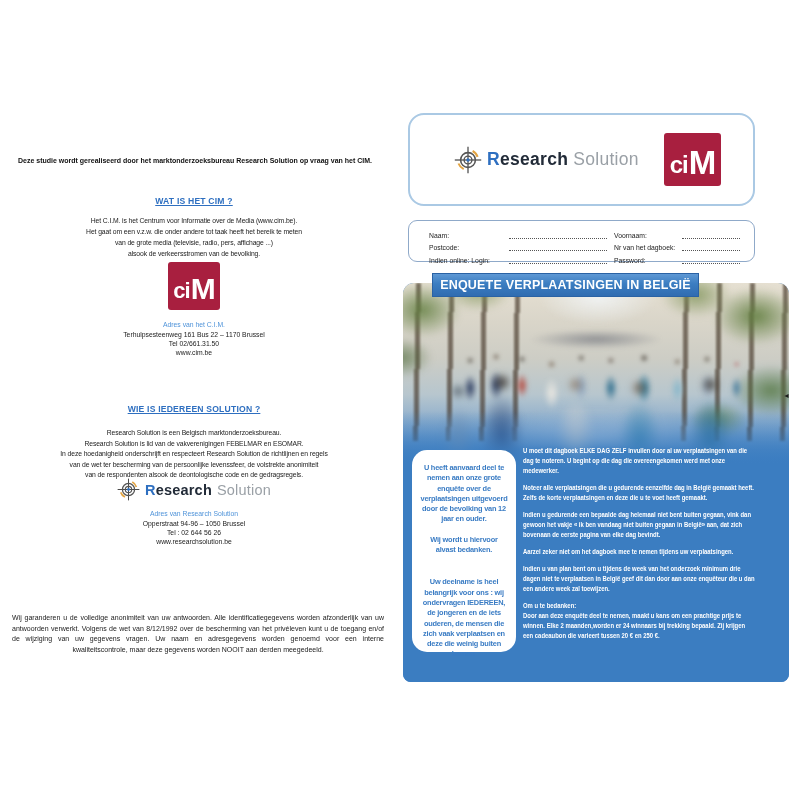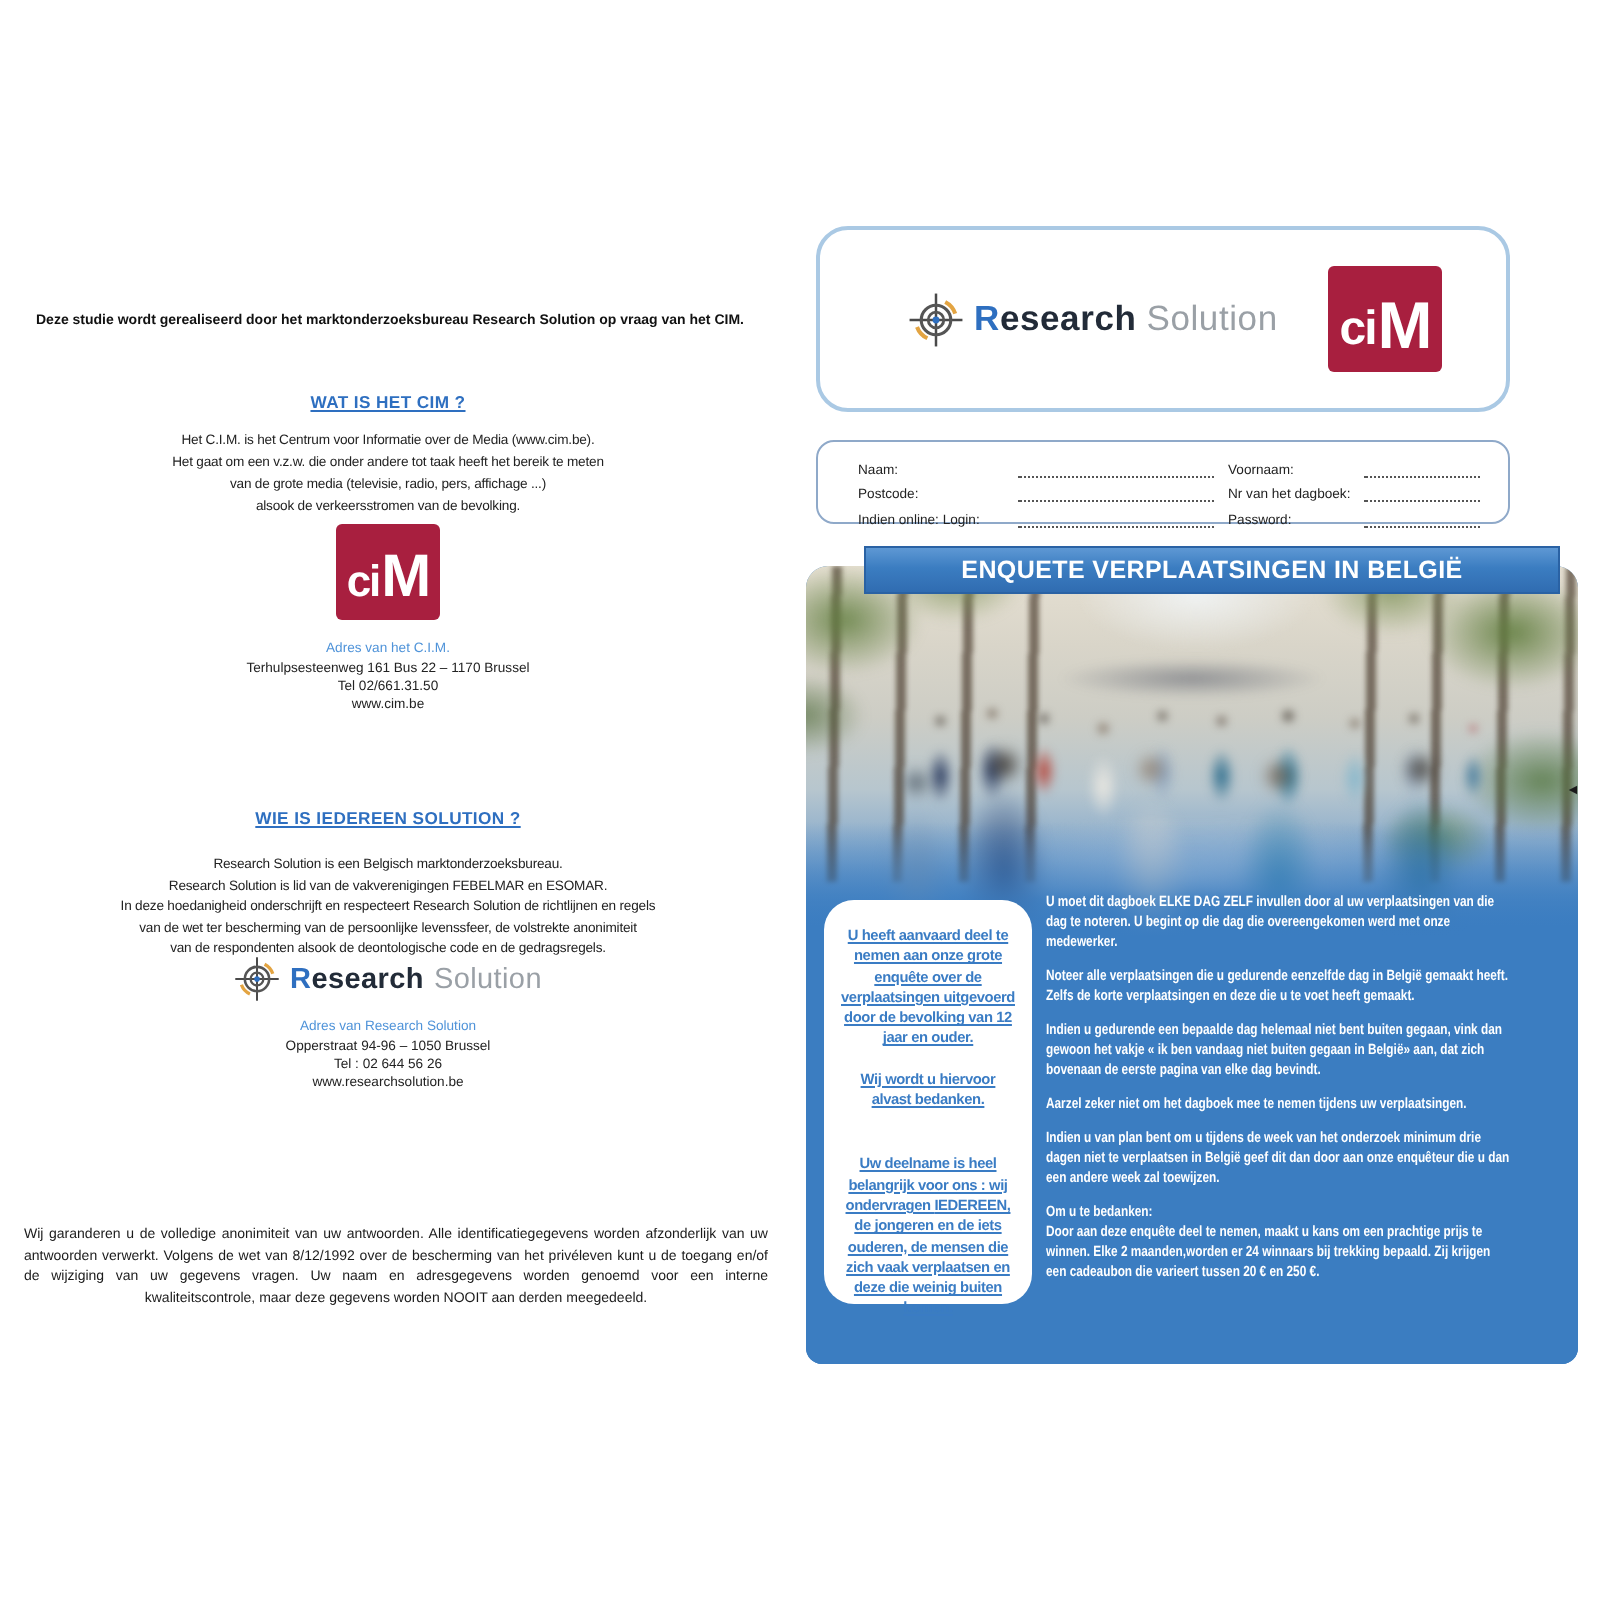--- a/index.html
+++ b/index.html
@@ -47,21 +47,21 @@
   
   .card{left:408px;top:113px;width:347px;height:93px;border:2px solid #aac9e4;border-radius:16px;background:#fff;display:flex;align-items:center;justify-content:space-between;padding:0 32px 0 44px;box-sizing:border-box;}
 
   .form-box{left:408px;top:220px;width:347px;height:42px;border:1.2px solid #8fa9c9;border-radius:9px;background:#fff;box-sizing:border-box;padding:5px 14px 0 20px;}
   .form-row{display:flex;align-items:flex-end;height:12.5px;font-size:6.8px;color:#222;}
   .form-row .lab1{width:80px;white-space:nowrap;}
   .form-row .dots1{flex:1;border-bottom:1px dotted #555;height:8px;margin-right:7px;}
   .form-row .lab2{width:68px;white-space:nowrap;}
   .form-row .dots2{width:58px;border-bottom:1px dotted #555;height:8px;}
 
-  .banner{left:432px;top:273px;width:348px;height:24px;border-radius:0;background:linear-gradient(180deg,#5e98d4 0%,#3b7dc1 45%,#306cb1 100%);border:1px solid #2a62a4;box-sizing:border-box;z-index:5;display:flex;align-items:center;justify-content:center;color:#fff;font-weight:bold;font-size:12.5px;letter-spacing:.2px;}
+  .banner{left:432px;top:273px;width:267px;height:24px;border-radius:0;background:linear-gradient(180deg,#5e98d4 0%,#3b7dc1 45%,#306cb1 100%);border:1px solid #2a62a4;box-sizing:border-box;z-index:5;display:flex;align-items:center;justify-content:center;color:#fff;font-weight:bold;font-size:12.5px;letter-spacing:.2px;}
 
   
   .photo{left:403px;top:283px;width:386px;height:399px;border-radius:11px 11px 8px 8px;overflow:hidden;background:#3b7dc1;z-index:1;}
   .ph-img{position:absolute;left:0;top:0;right:0;height:180px;
     background:linear-gradient(180deg,#e6e0d2 0%,#d9d5c9 22%,#cdcdc5 42%,#b7c6ce 62%,#7fa6cc 82%,#3b7dc1 100%);}
   .ph-sky{position:absolute;left:120px;top:0;width:150px;height:55px;background:radial-gradient(80px 38px at 50% 25%,rgba(240,243,244,.95),rgba(240,243,244,0) 75%);filter:blur(2px);}
   .ph-trunks{position:absolute;top:0;width:118px;height:158px;background:repeating-linear-gradient(91deg,rgba(72,57,43,0) 0 13px,rgba(72,57,43,.78) 13px 18px,rgba(72,57,43,0) 18px 33px);filter:blur(1.2px);opacity:.85;}
   .ph-trunks.left{left:0;} .ph-trunks.right{right:0;}
   .ph-foliage{position:absolute;filter:blur(3px);}
   .ph-foliage.left{left:-12px;top:-8px;width:140px;height:125px;background:
@@ -89,21 +89,21 @@
   .ph-fore{position:absolute;left:25px;right:25px;top:68px;height:112px;filter:blur(3.5px);background-image:
     radial-gradient(13px 13px at 9% 36%,#46525e,transparent 60%),radial-gradient(26px 54px at 9% 80%,#7e99b5,transparent 65%),
     radial-gradient(16px 16px at 22% 28%,#2f2822,transparent 60%),radial-gradient(34px 70px at 22% 78%,#324b78,transparent 65%),
     radial-gradient(14px 14px at 44% 30%,#8a7766,transparent 60%),radial-gradient(30px 64px at 44% 80%,#ddd9d2,transparent 65%),
     radial-gradient(15px 15px at 63% 33%,#6e5b49,transparent 60%),radial-gradient(32px 66px at 63% 82%,#3f88ad,transparent 65%),
     radial-gradient(15px 15px at 84% 30%,#3a332c,transparent 60%),radial-gradient(32px 66px at 84% 80%,#2e6f93,transparent 65%);}
   .ph-fade{position:absolute;left:0;right:0;top:128px;height:70px;background:linear-gradient(180deg,rgba(59,125,193,0) 0%,rgba(59,125,193,.75) 55%,#3b7dc1 95%);}
   .ph-panel{position:absolute;left:0;right:0;top:185px;bottom:0;background:#3b7dc1;}
 
   .intro-box{position:absolute;left:9px;top:167px;width:104px;height:202px;background:#ffffff;border-radius:15px;box-sizing:border-box;padding:13px 8px;color:#3a7cc4;font-weight:bold;font-size:7.4px;letter-spacing:-0.2px;line-height:10.3px;text-align:center;z-index:3;}
-  .intro-box p{margin:0 0 10px 0;text-decoration:underline;}
+  .intro-box p{margin:0 0 10px 0;}
   .intro-box p:last-child{margin-bottom:0;margin-top:22px;}
 
   .panel-text{position:absolute;left:120px;top:163px;width:291px;transform:scaleX(0.8);transform-origin:0 0;color:#ffffff;font-weight:bold;font-size:7.4px;line-height:10px;z-index:3;}
   .panel-text p{margin:0 0 7px 0;}
   .panel-text .p6t{margin-bottom:0;}
 
   .artifact{left:783px;top:392px;font-size:7px;color:#1a1a1a;z-index:6;}
 
   svg{display:block;}
 </style>

